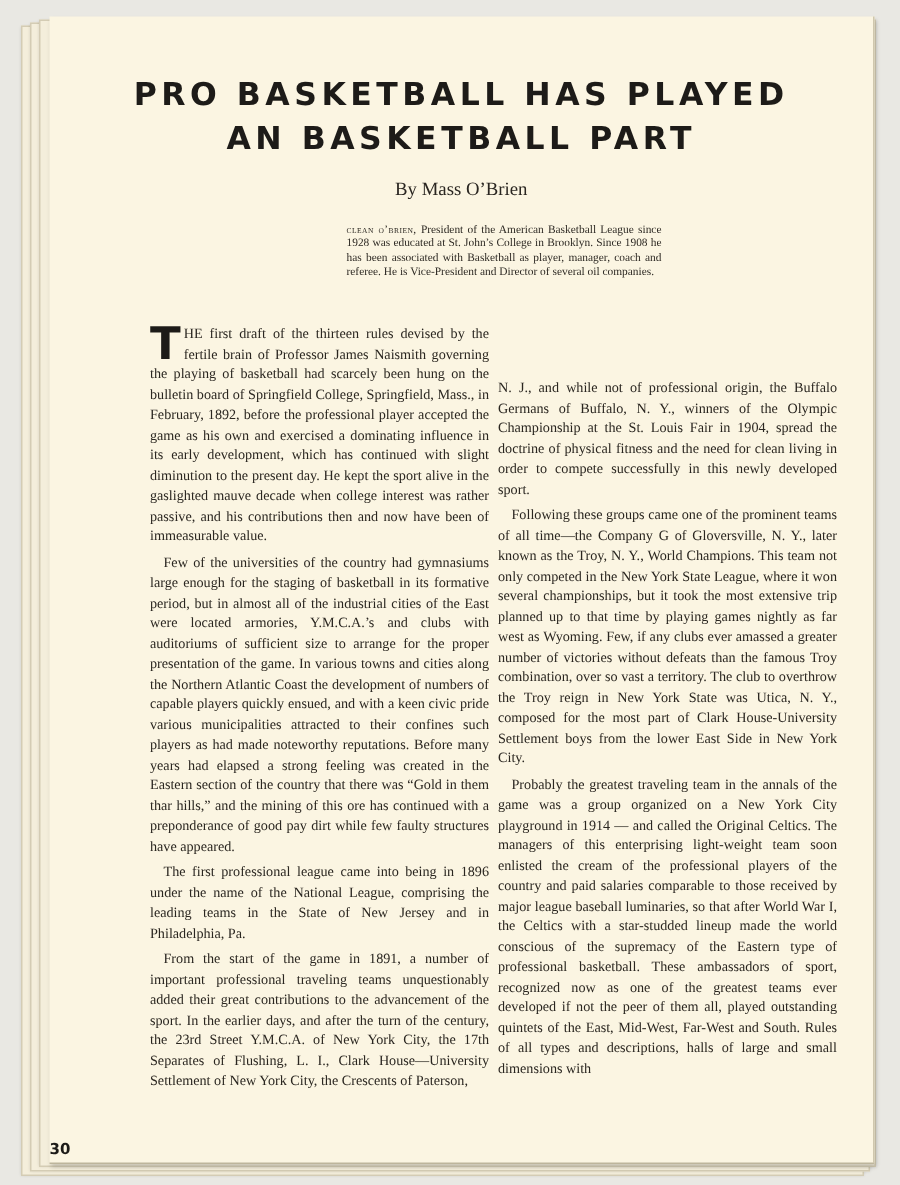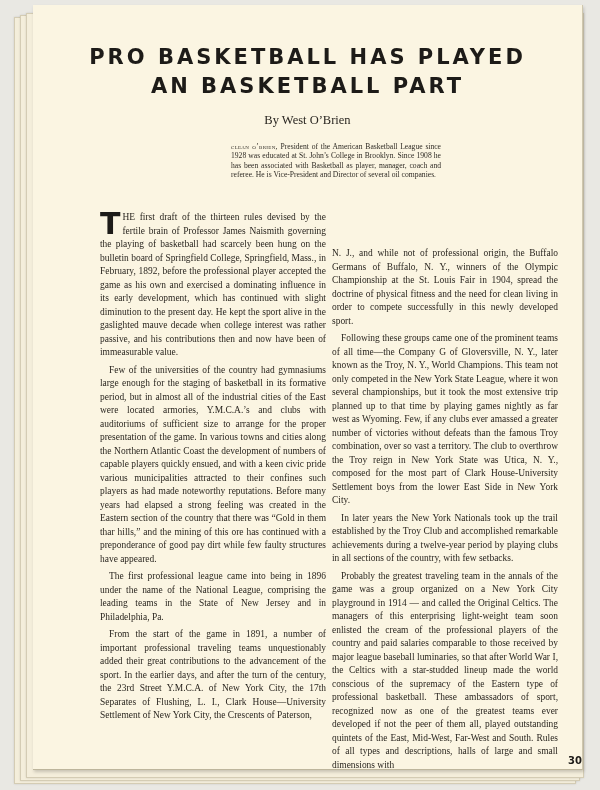--- a/index.html
+++ b/index.html
@@ -20,21 +20,21 @@
       background: #f4eedb;
       border: 1px solid #d4ccb4;
       box-shadow: 0 0 2px rgba(0,0,0,0.12);
     }
     .edge-1 { left: 14px; top: 17px; width: 560px; height: 765px; }
     .edge-2 { left: 20px; top: 15px; width: 558px; height: 764px; }
     .edge-3 { left: 26px; top: 13px; width: 556px; height: 763px; }
     .page {
       position: absolute;
       left: 33px;
-      top: 5px;
+      top: 11px;
       width: 549px;
       height: 764px;
       background: #fbf5e2;
       border-right: 1px solid #cfc7ae;
       border-bottom: 1px solid #bdb59c;
       box-shadow: 1px 2px 3px rgba(0,0,0,0.18);
     }
     .title {
       position: absolute;
       left: 0;
@@ -96,52 +96,51 @@
       font-size: 30px;
       line-height: 24px;
       margin: 1px 2px 0 0;
       color: #1d1b18;
     }
     .page-number {
       position: absolute;
       left: 0;
       right: 0;
       top: 750px;
-      text-align: right;
+      text-align: left;
       font-family: "DejaVu Sans", sans-serif;
       font-weight: bold;
       font-size: 10px;
       color: #1d1b18;
     }
   </style>
 </head>
 <body>
 
 <div class="page-edge edge-1"></div>
 <div class="page-edge edge-2"></div>
 <div class="page-edge edge-3"></div>
 
 <div class="page">
   <div class="title">
     <div>PRO BASKETBALL HAS PLAYED</div>
     <div>AN BASKETBALL PART</div>
   </div>
 
-  <div class="byline">By West O’Brien</div>
+  <div class="byline">By Mass O’Brien</div>
 
   <div class="bio"><span class="sc">clean o’brien,</span><span> President of the American Basketball League since 1928 was educated at St. John’s College in Brooklyn. Since 1908 he has been associated with Basketball as player, manager, coach and referee. He is Vice-President and Director of several oil companies.</span></div>
 
   <div class="col col-left">
     <p class="first"><span class="dropcap">T</span><span>HE first draft of the thirteen rules devised by the fertile brain of Professor James Naismith governing the playing of basketball had scarcely been hung on the bulletin board of Springfield College, Springfield, Mass., in February, 1892, before the professional player accepted the game as his own and exercised a dominating influence in its early development, which has continued with slight diminution to the present day. He kept the sport alive in the gaslighted mauve decade when college interest was rather passive, and his contributions then and now have been of immeasurable value.</span></p>
     <p>Few of the universities of the country had gymnasiums large enough for the staging of basketball in its formative period, but in almost all of the industrial cities of the East were located armories, Y.M.C.A.’s and clubs with auditoriums of sufficient size to arrange for the proper presentation of the game. In various towns and cities along the Northern Atlantic Coast the development of numbers of capable players quickly ensued, and with a keen civic pride various municipalities attracted to their confines such players as had made noteworthy reputations. Before many years had elapsed a strong feeling was created in the Eastern section of the country that there was “Gold in them thar hills,” and the mining of this ore has continued with a preponderance of good pay dirt while few faulty structures have appeared.</p>
     <p>The first professional league came into being in 1896 under the name of the National League, comprising the leading teams in the State of New Jersey and in Philadelphia, Pa.</p>
     <p>From the start of the game in 1891, a number of important professional traveling teams unquestionably added their great contributions to the advancement of the sport. In the earlier days, and after the turn of the century, the 23rd Street Y.M.C.A. of New York City, the 17th Separates of Flushing, L. I., Clark House—University Settlement of New York City, the Crescents of Paterson,</p>
   </div>
 
   <div class="col col-right">
     <p class="cont">N. J., and while not of professional origin, the Buffalo Germans of Buffalo, N. Y., winners of the Olympic Championship at the St. Louis Fair in 1904, spread the doctrine of physical fitness and the need for clean living in order to compete successfully in this newly developed sport.</p>
     <p>Following these groups came one of the prominent teams of all time—the Company G of Gloversville, N. Y., later known as the Troy, N. Y., World Champions. This team not only competed in the New York State League, where it won several championships, but it took the most extensive trip planned up to that time by playing games nightly as far west as Wyoming. Few, if any clubs ever amassed a greater number of victories without defeats than the famous Troy combination, over so vast a territory. The club to overthrow the Troy reign in New York State was Utica, N. Y., composed for the most part of Clark House-University Settlement boys from the lower East Side in New York City.</p>
-    <p>In later years the New York Nationals took up the trail established by the Troy Club and accomplished remarkable achievements during a twelve-year period by playing clubs in all sections of the country, with few setbacks.</p>
     <p>Probably the greatest traveling team in the annals of the game was a group organized on a New York City playground in 1914 — and called the Original Celtics. The managers of this enterprising light-weight team soon enlisted the cream of the professional players of the country and paid salaries comparable to those received by major league baseball luminaries, so that after World War I, the Celtics with a star-studded lineup made the world conscious of the supremacy of the Eastern type of professional basketball. These ambassadors of sport, recognized now as one of the greatest teams ever developed if not the peer of them all, played outstanding quintets of the East, Mid-West, Far-West and South. Rules of all types and descriptions, halls of large and small dimensions with</p>
   </div>
 
   <div class="page-number">30</div>
 </div>
 
 </body></html>

